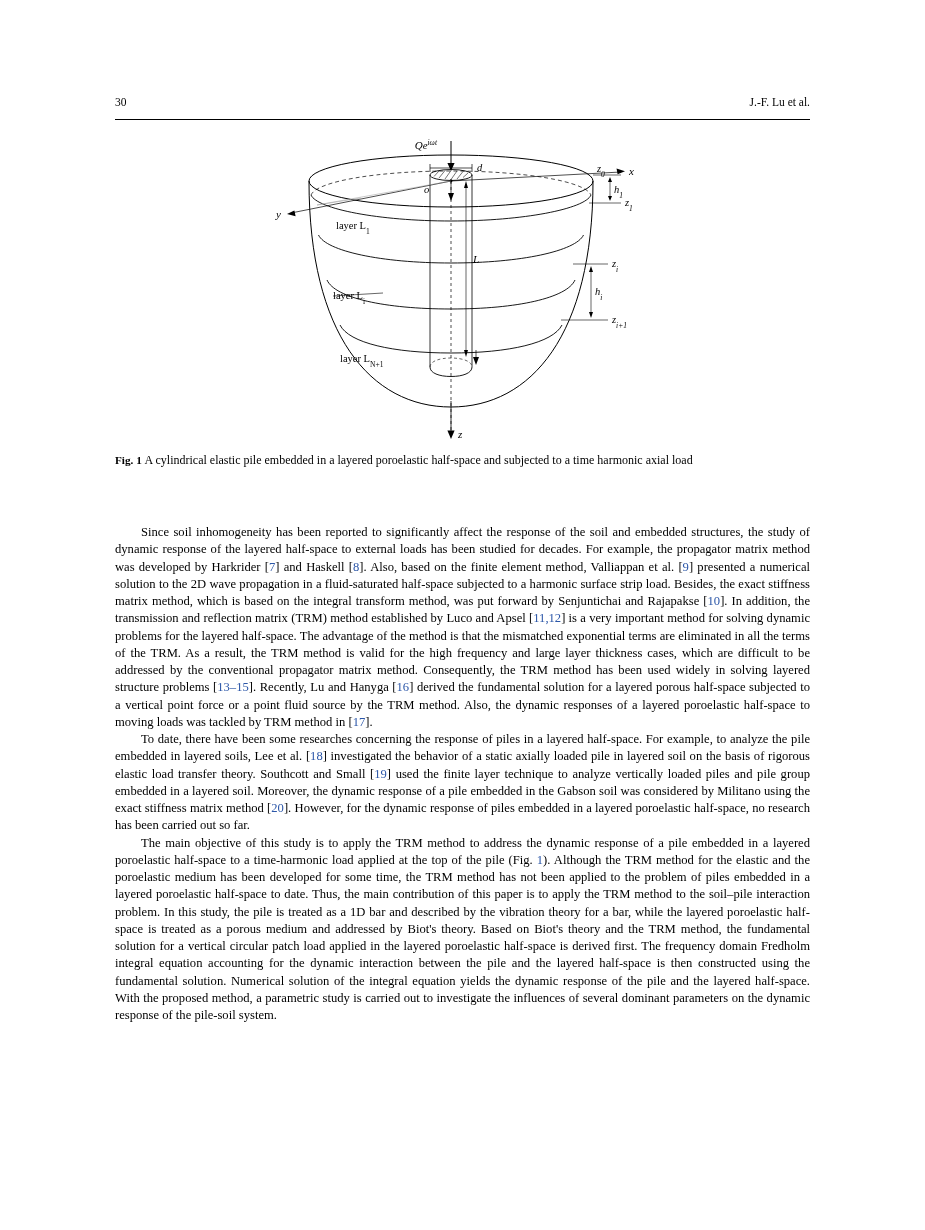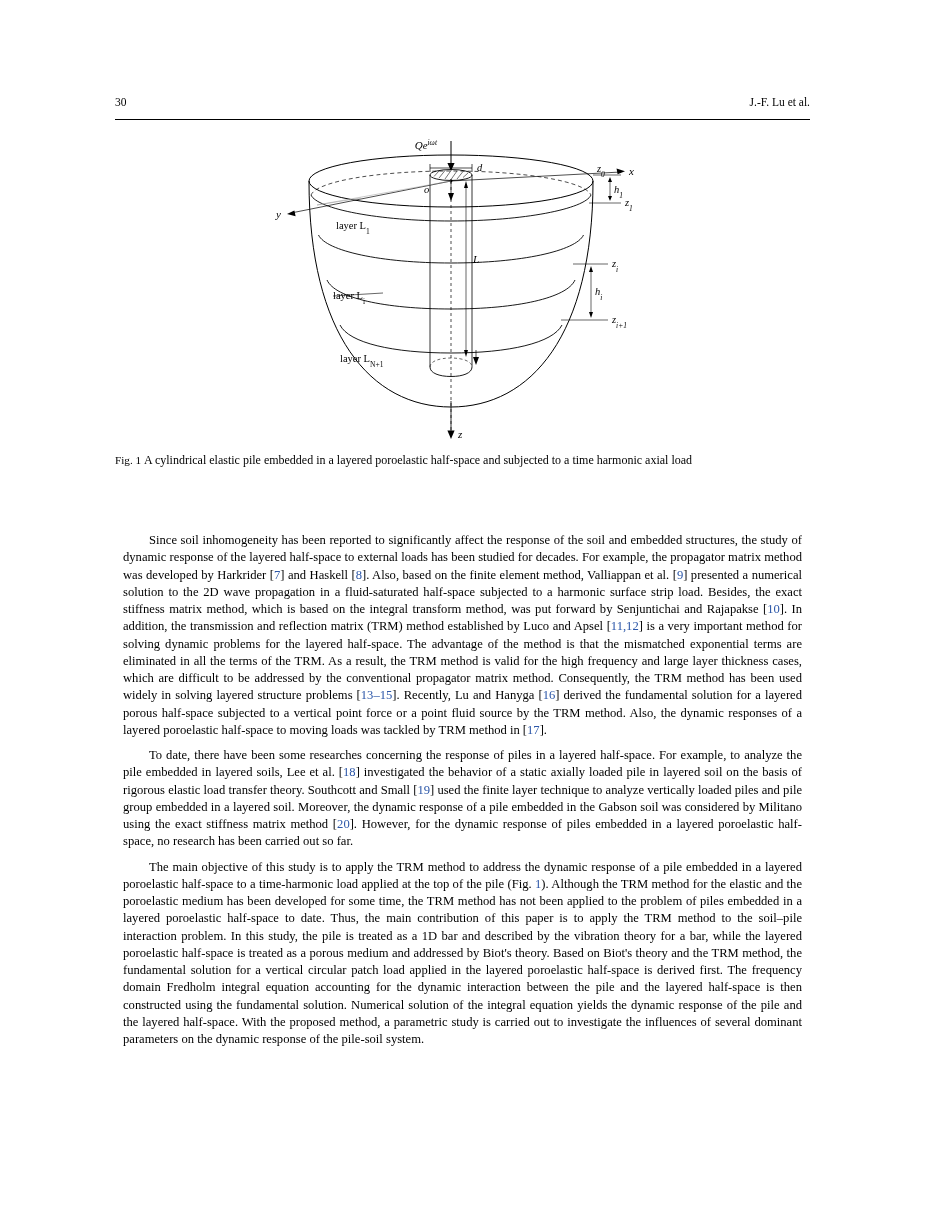--- a/index.html
+++ b/index.html
@@ -51,35 +51,35 @@
     height: 315px;
   }
   .figcaption {
     position: absolute;
     left: 115px;
     top: 452px;
     width: 700px;
     font-size: 11.2px;
     line-height: 1.35;
   }
-  .figcaption b { font-weight: normal; }
+  .figcaption b { font-weight: bold; }
   .figcaption .captext { font-size: 12px; }
 
   
   .body {
     position: absolute;
     left: 115px;
     top: 524px;
     width: 695px;
     font-size: 12.6px;
     line-height: 1.37;
     text-align: justify;
   }
   .body p {
-    margin: 8px;
+    margin: 0;
     text-indent: 26px;
     hyphens: auto;
   }
   a.ref {
     color: #2b56a8;
     text-decoration: none;
   }
   
   svg text {
     font-family: "Liberation Serif", serif;

